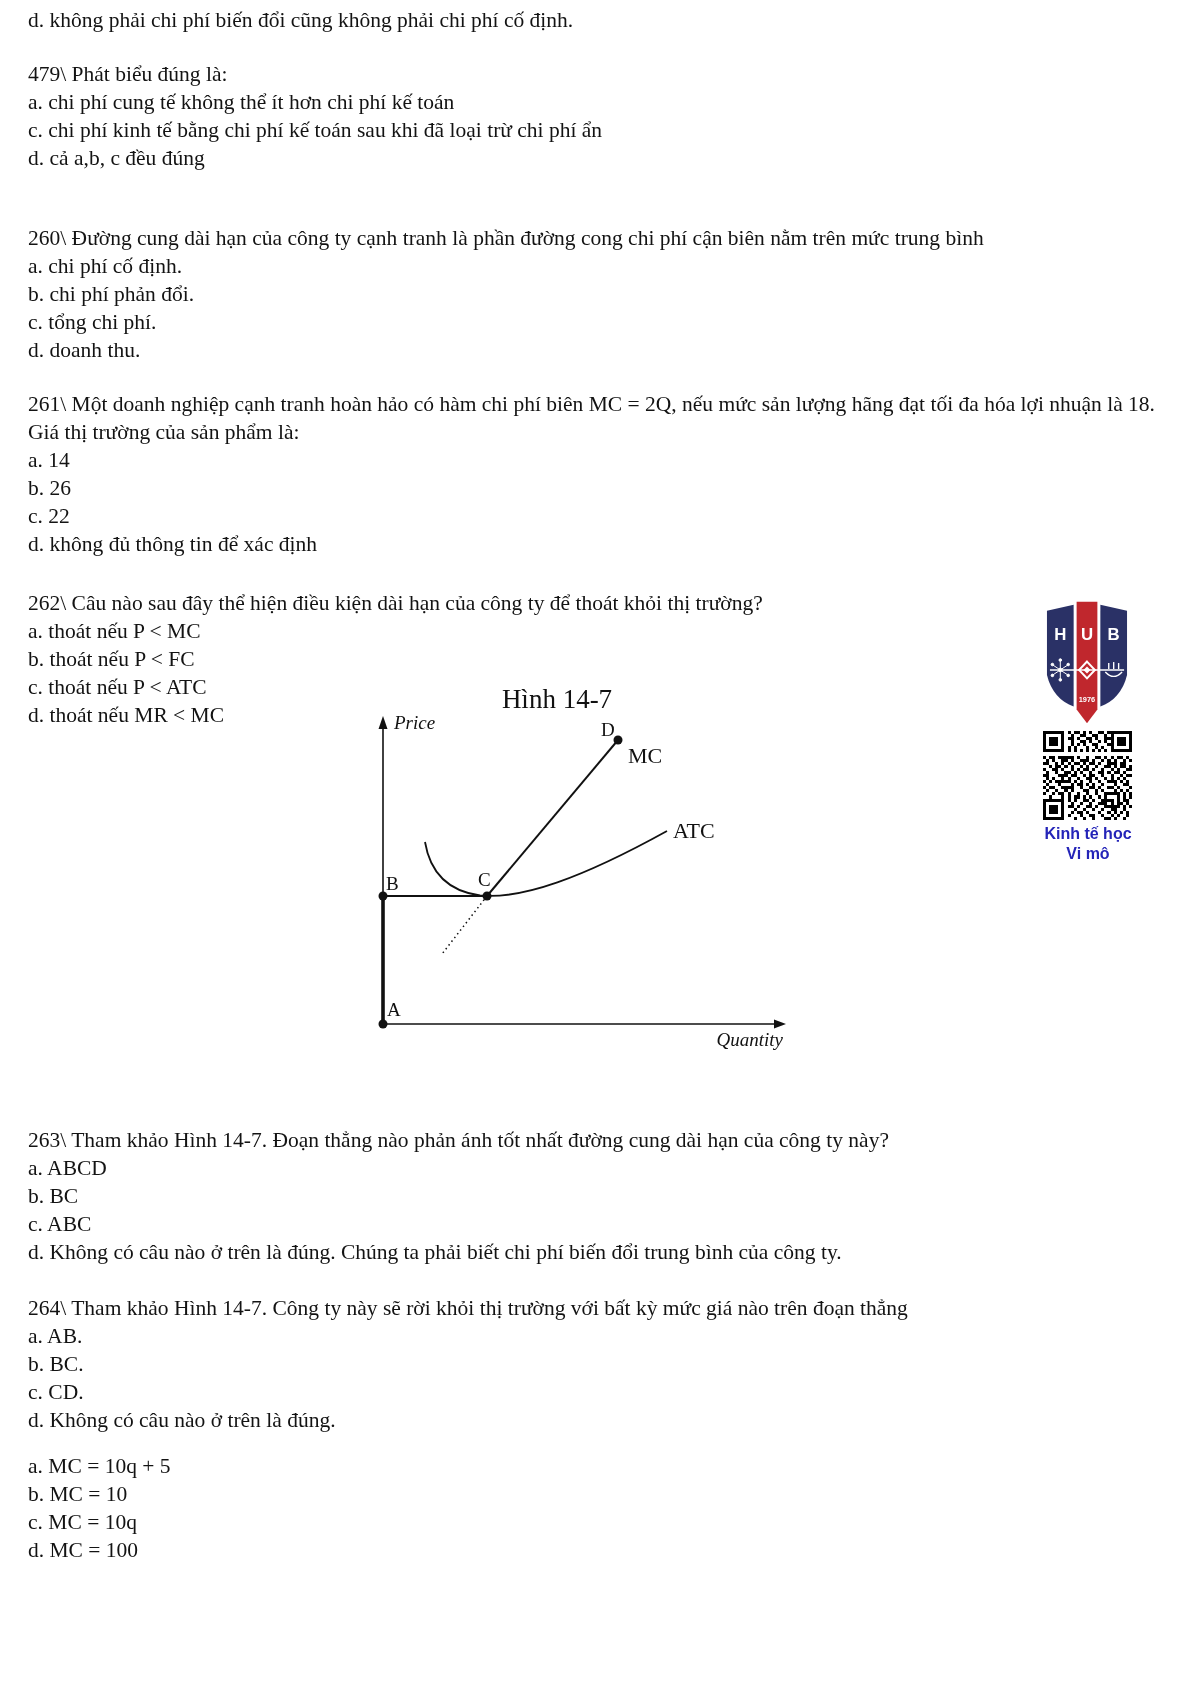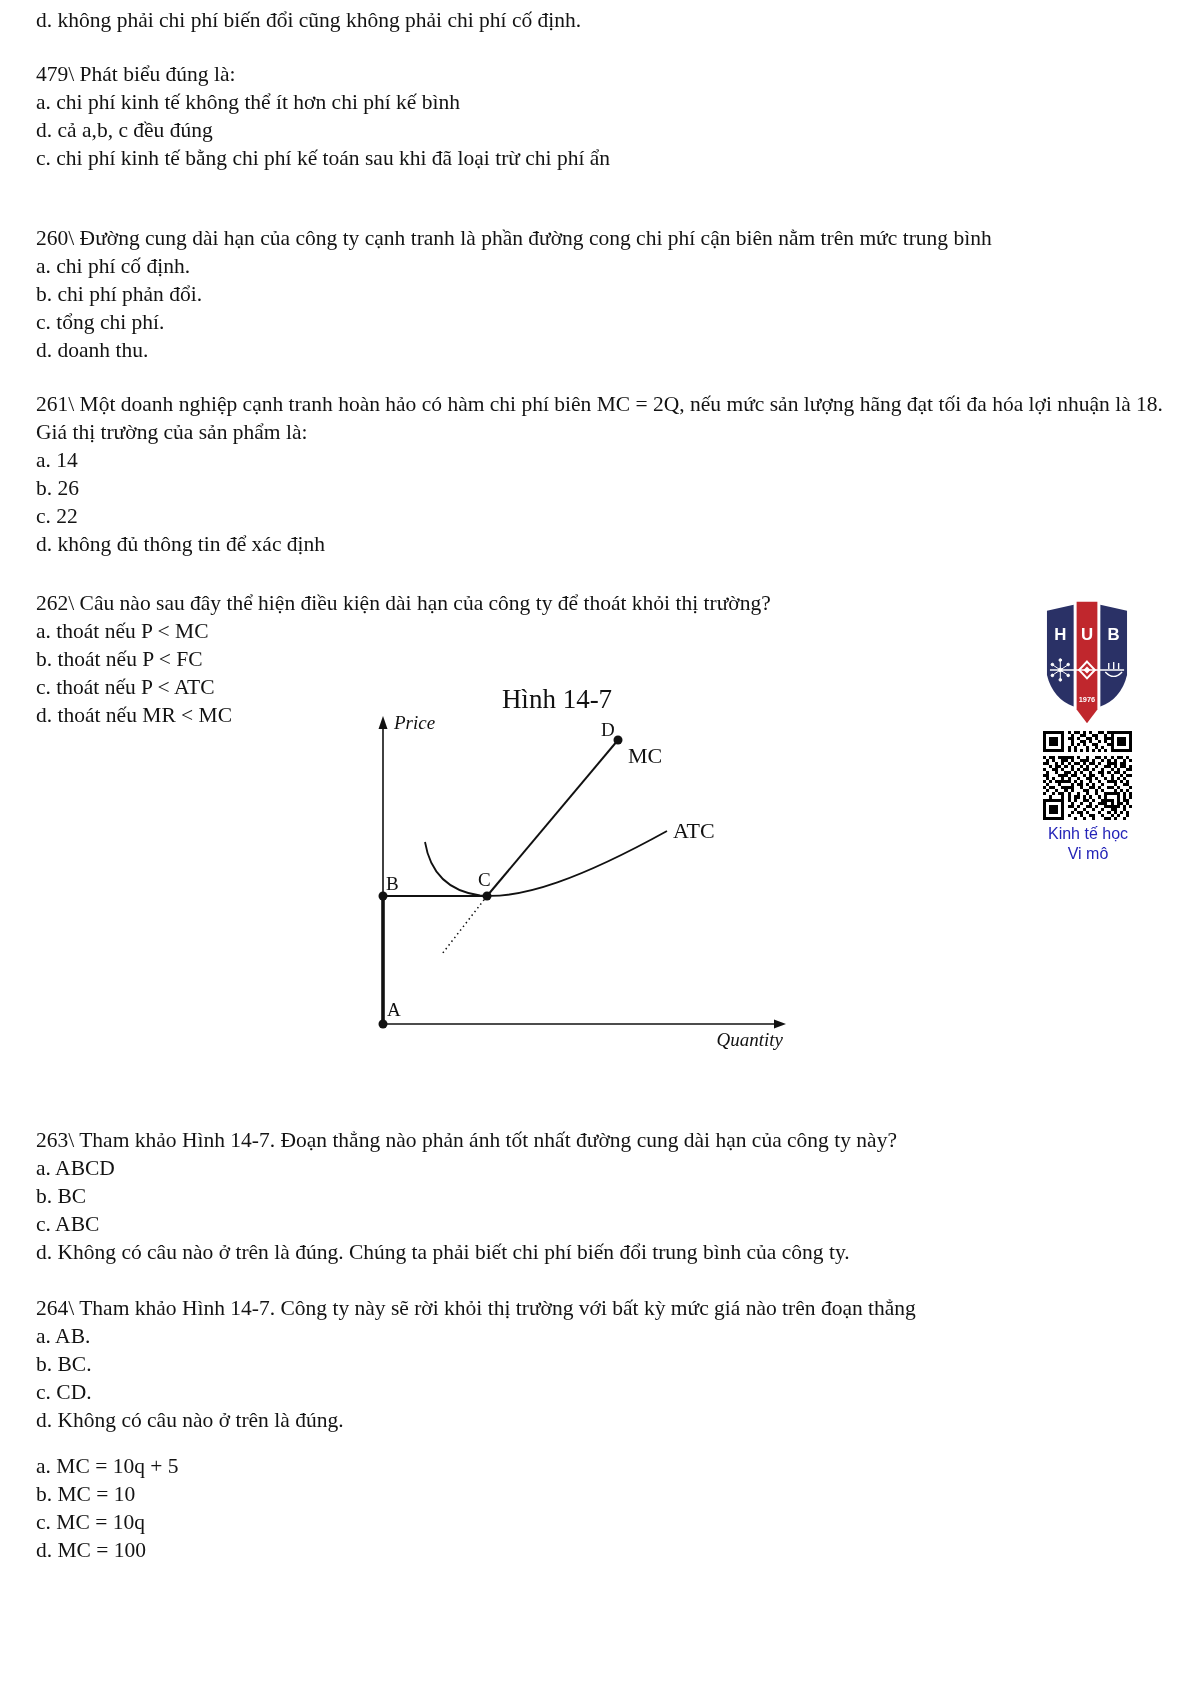--- a/index.html
+++ b/index.html
@@ -1,46 +1,46 @@
 <!DOCTYPE html>
 <html><head>
 <meta charset="utf-8">
 <style>
   html,body{margin:0;padding:0;background:#fff;}
   .page{position:relative;width:1190px;height:1684px;background:#fff;overflow:hidden;
         font-family:"Liberation Serif",serif;color:#131313;}
   .tblock{position:absolute;left:28px;width:1148px;font-size:21.5px;line-height:28px;}
-  .tblock .line{min-height:28px;margin-left:8px;}
+  .tblock .line{min-height:28px;}
   .figure{position:absolute;left:330px;top:632px;width:470px;height:425px;}
   .logo{position:absolute;left:1044px;top:597px;width:86px;height:140px;}
   .qr{position:absolute;left:1043px;top:731px;width:89px;height:89px;}
   .qr-caption{position:absolute;left:1022px;top:824px;width:132px;text-align:center;
-        font-family:"Liberation Sans",sans-serif;font-weight:normal;font-size:16px;
+        font-family:"Liberation Sans",sans-serif;font-weight:bold;font-size:16px;
         line-height:20px;color:#2424b8;}
   svg text{font-family:"Liberation Serif",serif;fill:#111;}
   .fig-title{font-size:27px;}
   .axis-label{font-size:19px;font-style:italic;}
   .pt-label{font-size:19px;}
   .curve-label{font-size:22px;}
   .logo svg text{font-family:"Liberation Sans",sans-serif;fill:#fff;font-weight:bold;}
 </style>
 </head>
 <body>
 
 <div class="page">
 
   <div class="tblock" style="top:6px">
     <div class="line">d. không phải chi phí biến đổi cũng không phải chi phí cố định.</div>
   </div>
 
   <div class="tblock" style="top:60px">
     <div class="line">479\ Phát biểu đúng là:</div>
-    <div class="line">a. chi phí kinh tế không thể ít hơn chi phí kế bình</div>
+    <div class="line">a. chi phí cung tế không thể ít hơn chi phí kế toán</div>
+    <div class="line">c. chi phí kinh tế bằng chi phí kế toán sau khi đã loại trừ chi phí ẩn</div>
     <div class="line">d. cả a,b, c đều đúng</div>
-    <div class="line">c. chi phí kinh tế bằng chi phí kế toán sau khi đã loại trừ chi phí ẩn</div>
   </div>
 
   <div class="tblock" style="top:224px">
     <div class="line">260\ Đường cung dài hạn của công ty cạnh tranh là phần đường cong chi phí cận biên nằm trên mức trung bình</div>
     <div class="line">a. chi phí cố định.</div>
     <div class="line">b. chi phí phản đổi.</div>
     <div class="line">c. tổng chi phí.</div>
     <div class="line">d. doanh thu.</div>
   </div>
 

